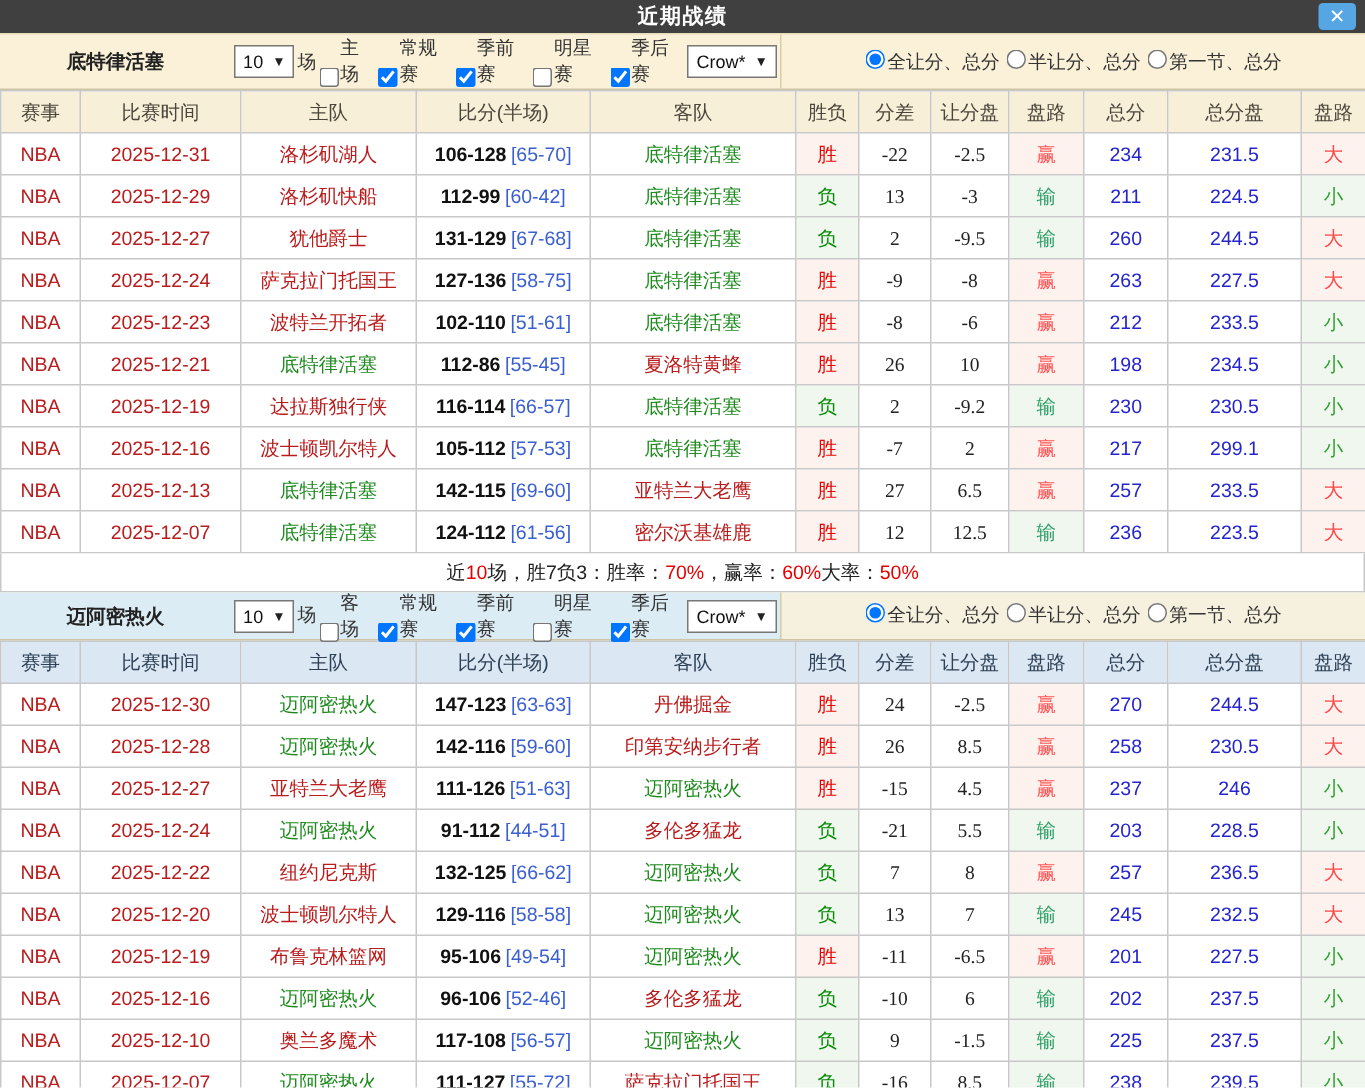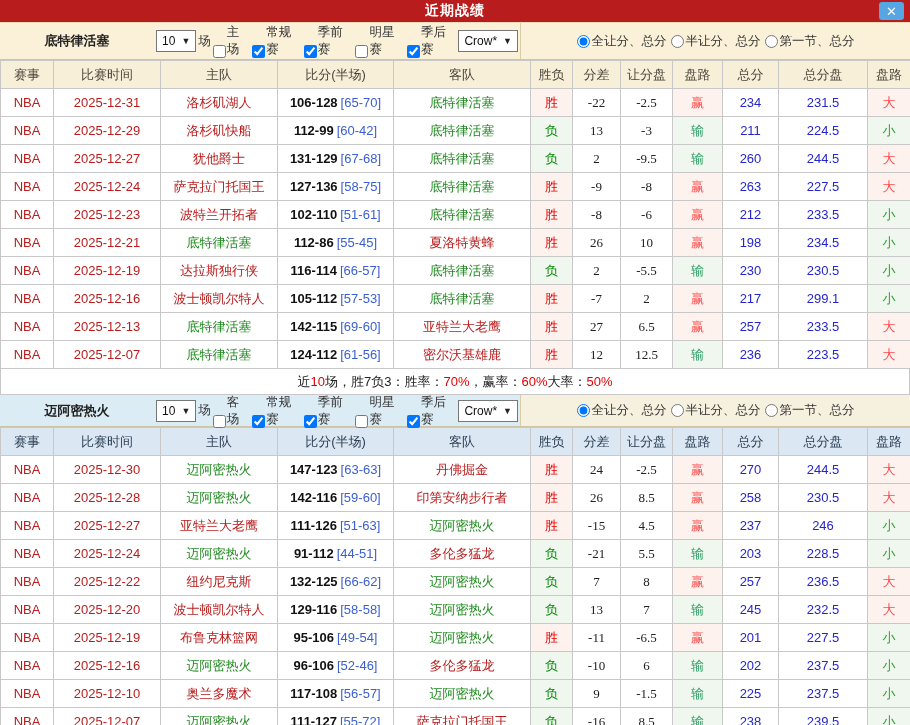--- a/index.html
+++ b/index.html
@@ -1,41 +1,41 @@
 <!DOCTYPE html>
 <html><head>
 <meta charset="utf-8">
 <style>
   html,body{margin:0;padding:0;}
   body{
     width:910px;height:725px;overflow:hidden;background:#fff;
     font-family:"Liberation Sans","DejaVu Sans",sans-serif;font-size:13px;color:#333;
   }
   
-  .titlebar{height:22px;background:#b91c1c;position:relative;display:flex;align-items:center;justify-content:center;}
+  .titlebar{height:22px;background:#404040;position:relative;display:flex;align-items:center;justify-content:center;}
   .titlebar .title{color:#fff;font-weight:bold;font-size:14px;letter-spacing:1px;}
   .close-btn{position:absolute;right:6px;top:2px;width:25px;height:18px;background:#55a6e2;border-radius:3px;
     color:#fff;display:flex;align-items:center;justify-content:center;font-size:13px;font-weight:bold;cursor:pointer;}
   
   .ctrl{display:flex;align-items:stretch;border-bottom:1px solid #cfc4a4;}
   .sec1 .ctrl{height:36px;background:#fbf1d8;border-top:1px solid #e8dcba;}
   .sec2 .ctrl{height:31px;background:#f6f1de;}
   .ctrl .left{width:520px;display:flex;align-items:center;border-right:1px solid #d9cda6;}
   .sec2 .ctrl .left{background:#dcecf5;}
   .ctrl .right{flex:1;display:flex;align-items:center;justify-content:center;}
   .team-name{width:160px;text-align:center;font-weight:bold;color:#222;font-size:13px;}
   .sel{display:inline-flex;align-items:center;gap:6px;background:#fff;border:1px solid #777;
     padding:1px 5px;height:18px;font-size:12px;color:#111;cursor:pointer;margin:0 2px;}
   .sel .arr{font-size:9px;color:#222;}
   .suffix{font-size:12.5px;color:#333;}
   .filters{display:flex;align-items:center;}
   .filters label{display:inline-flex;align-items:flex-end;font-size:12.5px;color:#333;cursor:pointer;}
   .filters input{width:13px;height:13px;margin:0 1px 0 2px;}
   .radios{display:flex;align-items:center;gap:4px;}
-  .radios label{display:inline-flex;align-items:center;font-size:12.5px;color:#333;cursor:pointer;}
+  .radios label{display:inline-flex;align-items:flex-start;font-size:12.5px;color:#333;cursor:pointer;}
   .radios input{width:13px;height:13px;margin:0 2px 0 0;}
   
   table{border-collapse:collapse;table-layout:fixed;width:910px;}
   th,td{border:1px solid #c8c8c8;text-align:center;height:27px;padding:0;overflow:hidden;white-space:nowrap;font-size:13px;font-weight:normal;}
   .sec1 thead th{background:#f8efd8;color:#4a463c;}
   .sec2 thead th{background:#dbe7f3;color:#2d4055;}
   tbody td{background:#fff;}
   .c-dark{color:#b91c1c;}
   .c-subject{color:#1e8a1e;}
   .c-num{color:#222;font-family:Liberation Serif, serif;}
@@ -211,21 +211,21 @@
           <td class="c-small bg-g">小</td>
         </tr>
         <tr>
           <td class="c-dark">NBA</td>
           <td class="c-dark">2025-12-19</td>
           <td class="c-dark">达拉斯独行侠</td>
           <td class=""><span class="score-main">116-114</span><span class="score-half">[66-57]</span></td>
           <td class="c-subject">底特律活塞</td>
           <td class="c-loss bg-g">负</td>
           <td class="c-num">2</td>
-          <td class="c-num">-5.5</td>
+          <td class="c-num">-9.2</td>
           <td class="c-closs bg-g">输</td>
           <td class="c-blue">230</td>
           <td class="c-blue">230.5</td>
           <td class="c-small bg-g">小</td>
         </tr>
         <tr>
           <td class="c-dark">NBA</td>
           <td class="c-dark">2025-12-16</td>
           <td class="c-dark">波士顿凯尔特人</td>
           <td class=""><span class="score-main">105-112</span><span class="score-half">[57-53]</span></td>

